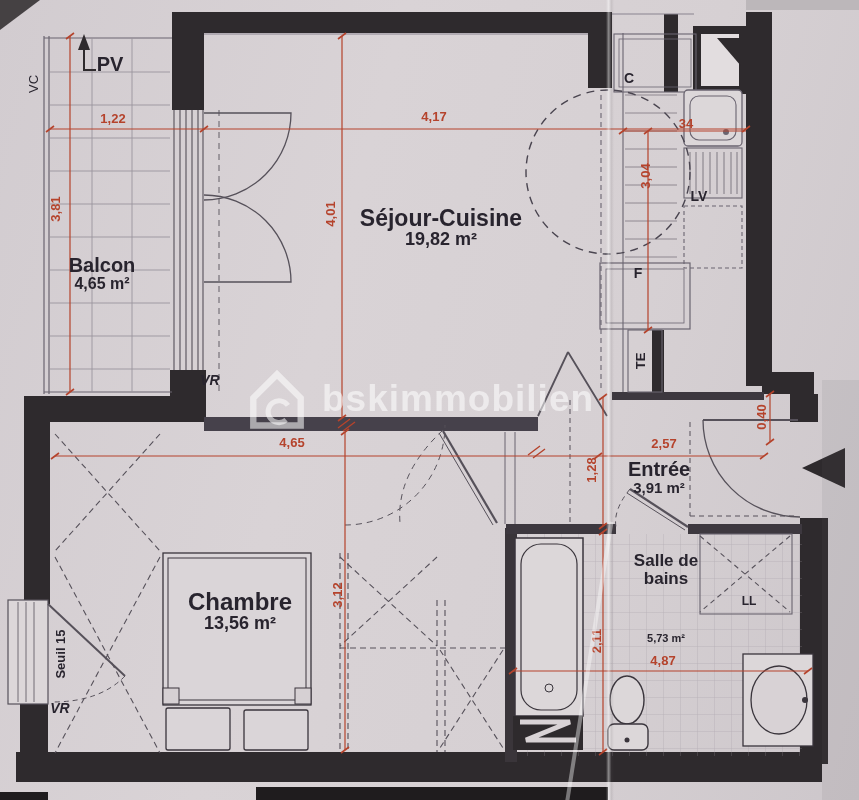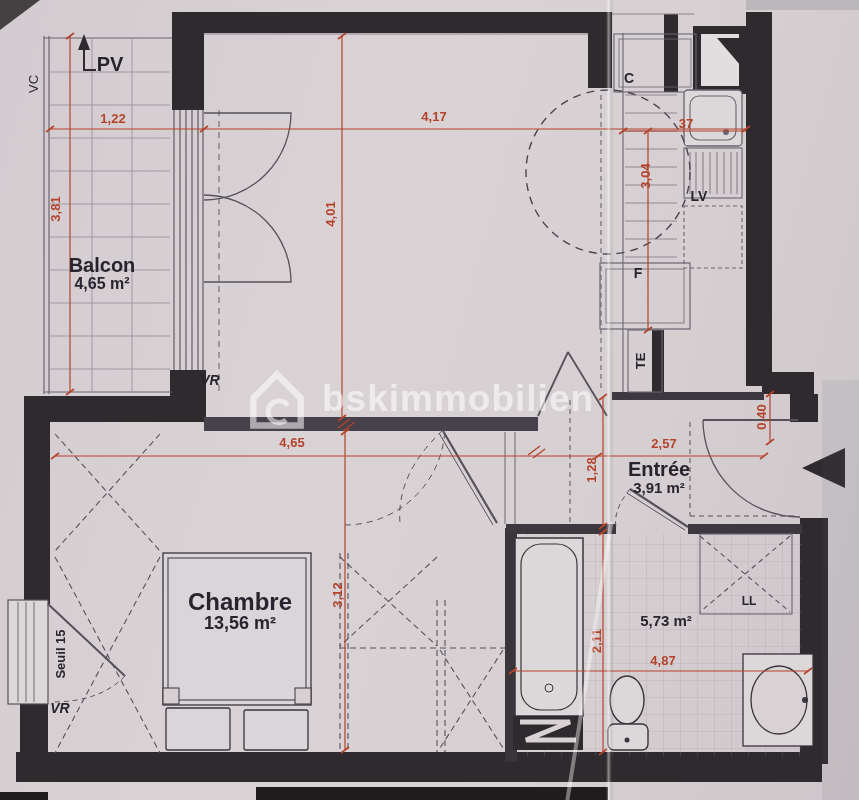--- a/index.html
+++ b/index.html
@@ -184,49 +184,54 @@
       <path d="M8,34 L34,8 L60,34 V64 H8 Z" fill="none" stroke="rgba(255,255,255,0.55)" stroke-width="7"></path>
       <path d="M46,42 a12,12 0 1 0 -2,16" fill="none" stroke="rgba(255,255,255,0.55)" stroke-width="5.5"></path>
     </svg>
     <span>bskimmobilien</span>
   </div>
 
   <div class="lbl room" style="left:102px;top:274px;">
     <div class="nm" style="font-size:20px;">Balcon</div>
     <div class="ar" style="font-size:16px;">4,65 m²</div>
   </div>
+  <div class="lbl room" style="left:441px;top:228px;">
+    <div class="nm" style="font-size:23px;">Séjour-Cuisine</div>
+    <div class="ar" style="font-size:18px;">19,82 m²</div>
+  </div>
   <div class="lbl room" style="left:240px;top:607px;">
     <div class="nm" style="font-size:24px;margin-top:8px;">Chambre</div>
     <div class="ar" style="font-size:18px;">13,56 m²</div>
   </div>
   <div class="lbl room" style="left:659px;top:477px;">
     <div class="nm" style="font-size:20px;">Entrée</div>
     <div class="ar" style="font-size:15px;">3,91 m²</div>
   </div>
   <div class="lbl room" style="left:666px;top:598px;white-space:normal;width:95px;">
-    <div class="ar" style="font-size:15px;margin-top:45px;">5,73 m²</div>
+    <div class="nm" style="font-size:17px;">Salle de bains</div>
+    <div class="ar" style="font-size:11px;margin-top:45px;">5,73 m²</div>
   </div>
 
   <div class="lbl ink" style="left:110px;top:64px;font-size:20px;">PV</div>
   <div class="lbl rot ink" style="left:34px;top:84px;font-size:13px;font-weight:normal;">VC</div>
   <div class="lbl ink" style="left:210px;top:380px;font-size:14px;font-style:italic;">VR</div>
   <div class="lbl ink" style="left:60px;top:708px;font-size:14px;font-style:italic;">VR</div>
   <div class="lbl rot ink" style="left:61px;top:654px;font-size:13px;">Seuil 15</div>
   <div class="lbl ink" style="left:629px;top:78px;font-size:14px;">C</div>
   <div class="lbl ink" style="left:699px;top:196px;font-size:14px;">LV</div>
   <div class="lbl ink" style="left:638px;top:273px;font-size:14px;">F</div>
   <div class="lbl rot ink" style="left:641px;top:361px;font-size:13px;">TE</div>
   <div class="lbl ink" style="left:749px;top:601px;font-size:12px;">LL</div>
 
   <div class="lbl dim" style="left:113px;top:119px;text-align:center;">1,22</div>
   <div class="lbl dim" style="left:434px;top:117px;">4,17</div>
   <div class="lbl dim rot" style="left:56px;top:209px;">3,81</div>
   <div class="lbl dim rot" style="left:331px;top:214px;">4,01</div>
   <div class="lbl dim rot" style="left:646px;top:176px;">3,04</div>
-  <div class="lbl dim" style="left:686px;top:124px;">37</div>
+  <div class="lbl dim" style="left:686px;top:124px;">34</div>
   <div class="lbl dim rot" style="left:762px;top:417px;">0,40</div>
   <div class="lbl dim" style="left:292px;top:443px;">4,65</div>
   <div class="lbl dim" style="left:664px;top:444px;">2,57</div>
   <div class="lbl dim rot" style="left:592px;top:470px;">1,28</div>
   <div class="lbl dim rot" style="left:338px;top:595px;">3,12</div>
   <div class="lbl dim rot" style="left:597px;top:641px;">2,11</div>
   <div class="lbl dim" style="left:663px;top:661px;">4,87</div>
 
   <div class="artifact" style="left:0;top:0;width:40px;height:30px;clip-path:polygon(0 0,100% 0,0 100%);background:#454143;"></div>
   <div class="artifact" style="left:746px;top:0;width:113px;height:10px;background:#bcb7ba;"></div>

